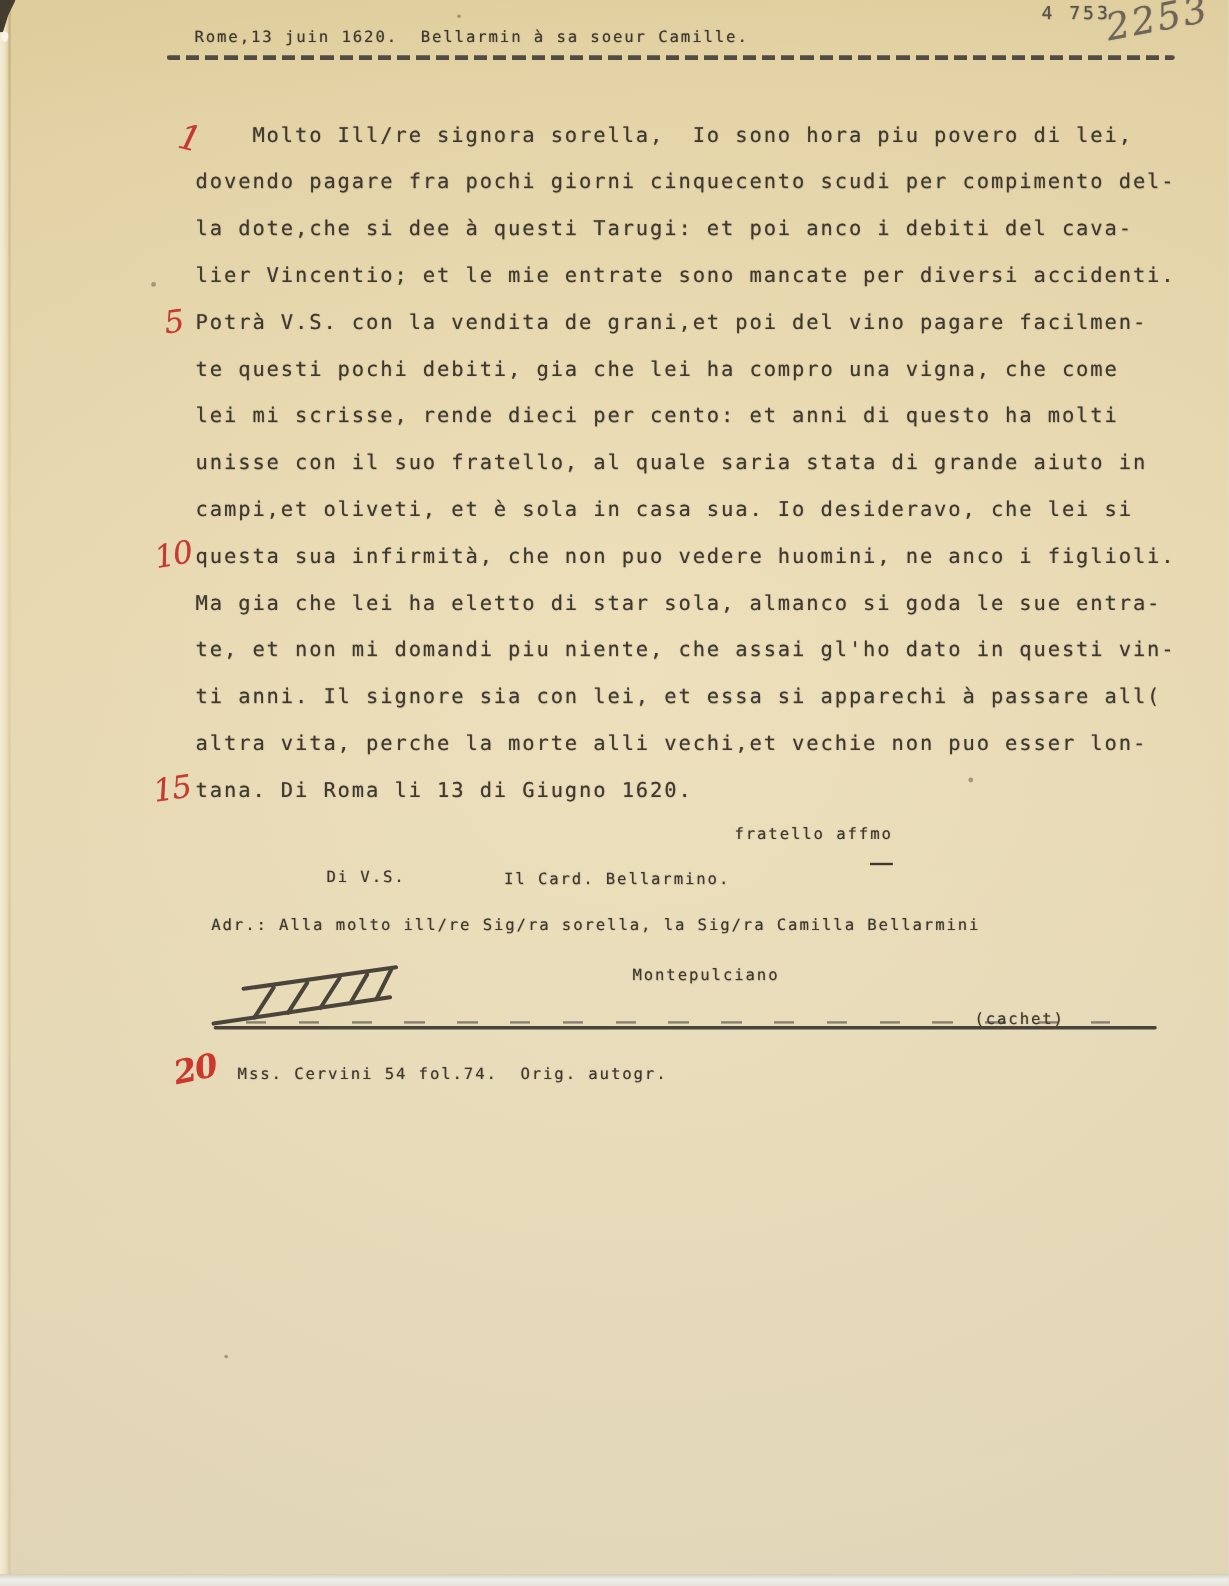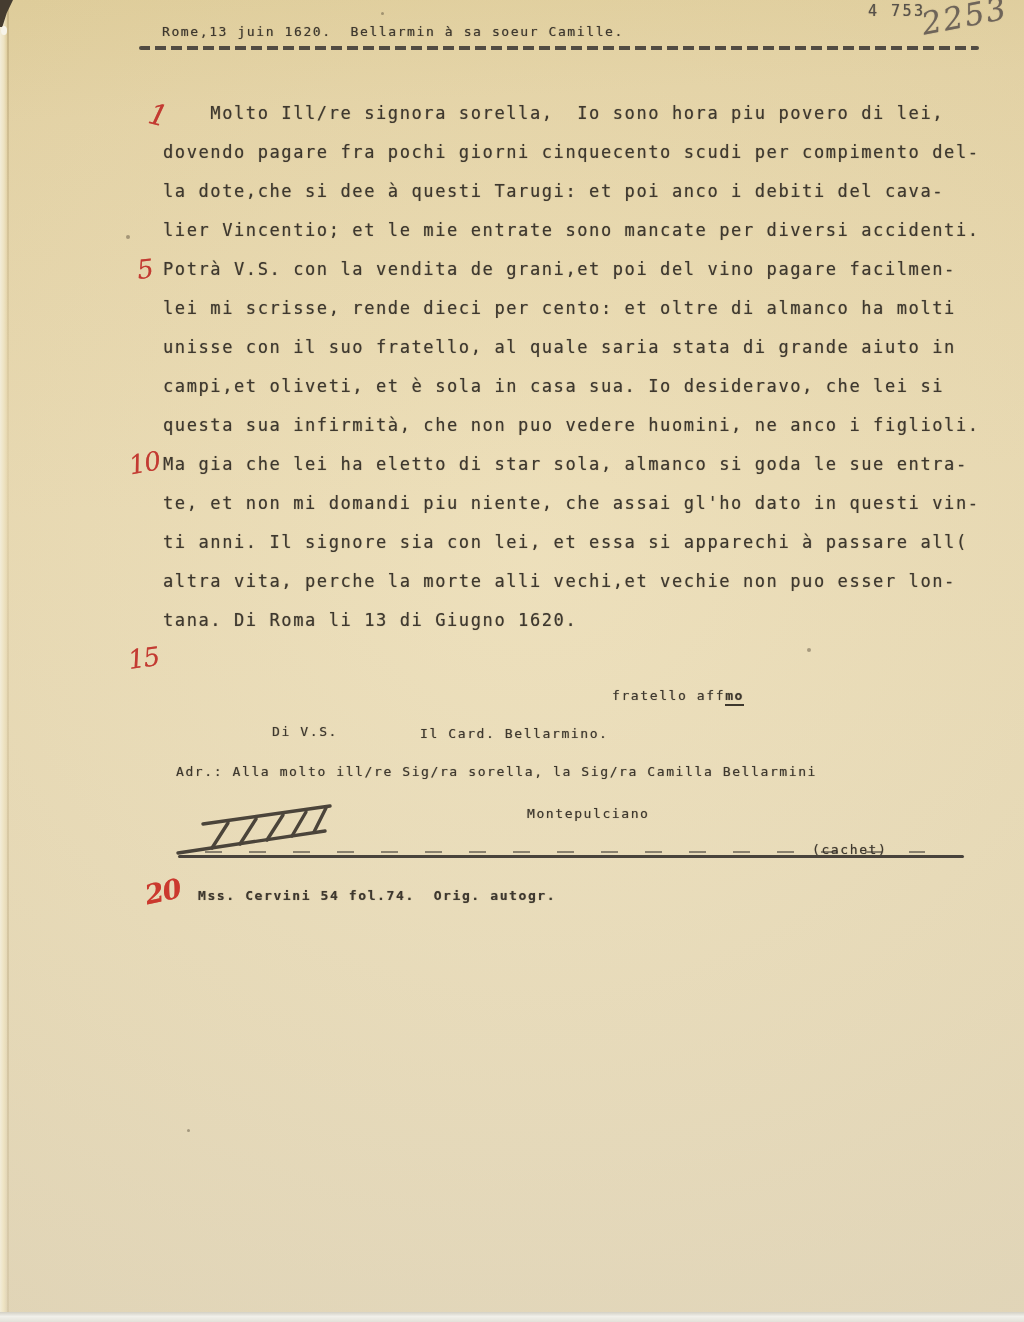--- a/index.html
+++ b/index.html
@@ -57,21 +57,21 @@
   
   .rnum{position:absolute;font-family:"DejaVu Serif", serif;font-style:italic;
     color:#c33b32;text-shadow:0 0 .6px rgba(195,59,50,.6);}
   .rnum.n1{left:149px;top:98px;font-size:29px;transform:rotate(14deg);}
   .rnum.n5{left:137px;top:254px;font-size:26px;transform:rotate(-7deg);}
   .rnum.n10{left:129px;top:448px;font-size:26px;transform:rotate(-10deg);letter-spacing:-1px;}
   .rnum.n15{left:128px;top:643px;font-size:26px;transform:rotate(-8deg);letter-spacing:-1px;}
   .rnum.n20{left:145px;top:876px;font-size:27px;transform:rotate(-12deg);letter-spacing:-1px;
     color:#cb392e;font-weight:bold;}
 
-  .underl{border-bottom:2px solid #3e382e;padding-bottom:1px;font-weight:bold;}
+  .underl{border-bottom:2px solid #3e382e;padding-bottom:16px;}
 
   .rule{position:absolute;left:178px;top:855px;width:786px;height:3px;background:#3b3631;border-radius:2px;opacity:.92;}
   .rule-dashes{position:absolute;left:205px;top:851px;width:720px;height:2px;
     background:repeating-linear-gradient(90deg, rgba(59,54,49,.55) 0 17px, rgba(0,0,0,0) 17px 44px);}
 
   .speck{position:absolute;border-radius:50%;background:rgba(85,74,56,.45);}
   .sp1{left:381px;top:12px;width:3px;height:3px;}
   .sp2{left:126px;top:235px;width:4px;height:4px;}
   .sp3{left:807px;top:648px;width:4px;height:4px;}
   .sp4{left:187px;top:1129px;width:3px;height:3px;}
@@ -93,21 +93,22 @@
     <div class="type folio-typed">4 753</div>
     <div class="folio-hand">2253</div>
     <div class="dashline"></div>
 
     <div class="bodyblock">
       <div class="bline">    Molto Ill/re signora sorella,  Io sono hora piu povero di lei,</div>
       <div class="bline">dovendo pagare fra pochi giorni cinquecento scudi per compimento del-</div>
       <div class="bline">la dote,che si dee à questi Tarugi: et poi anco i debiti del cava-</div>
       <div class="bline">lier Vincentio; et le mie entrate sono mancate per diversi accidenti.</div>
       <div class="bline">Potrà V.S. con la vendita de grani,et poi del vino pagare facilmen-</div>
-      <div class="bline">lei mi scrisse, rende dieci per cento: et oltre di almanco ha molti</div>
+      <div class="bline">te questi pochi debiti, gia che lei ha compro una vigna, che come</div>
+      <div class="bline">lei mi scrisse, rende dieci per cento: et anni di questo ha molti</div>
       <div class="bline">unisse con il suo fratello, al quale saria stata di grande aiuto in</div>
       <div class="bline">campi,et oliveti, et è sola in casa sua. Io desideravo, che lei si</div>
       <div class="bline">questa sua infirmità, che non puo vedere huomini, ne anco i figlioli.</div>
       <div class="bline">Ma gia che lei ha eletto di star sola, almanco si goda le sue entra-</div>
       <div class="bline">te, et non mi domandi piu niente, che assai gl'ho dato in questi vin-</div>
       <div class="bline">ti anni. Il signore sia con lei, et essa si apparechi à passare all(</div>
       <div class="bline">altra vita, perche la morte alli vechi,et vechie non puo esser lon-</div>
       <div class="bline">tana. Di Roma li 13 di Giugno 1620.</div>
     </div>
 
@@ -133,21 +134,21 @@
         <path d="M 75 51 L 91 26"></path>
         <path d="M 102 47 L 118 22"></path>
         <path d="M 127 43 L 141 19"></path>
         <path d="M 149 39 L 161 15"></path>
       </g>
     </svg>
 
     <div class="rule-dashes"></div>
     <div class="rule"></div>
 
-    <div class="type" style="left:198px;top:888px;font-weight:bold;">Mss. Cervini 54 fol.74.  Orig. autogr.</div>
+    <div class="type" style="left:198px;top:888px;">Mss. Cervini 54 fol.74.  Orig. autogr.</div>
 
     <div class="speck sp1"></div>
     <div class="speck sp2"></div>
     <div class="speck sp3"></div>
     <div class="speck sp4"></div>
   </div>
 
   <div class="bottom-strip"></div>
 </div>
 

